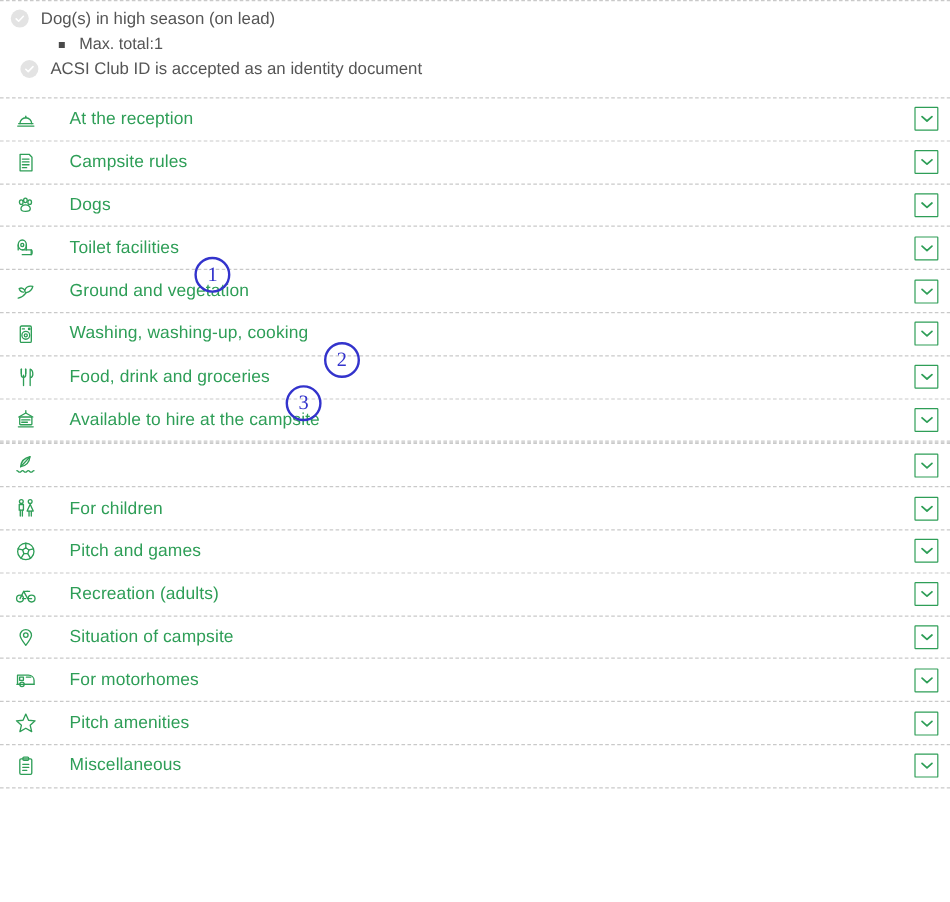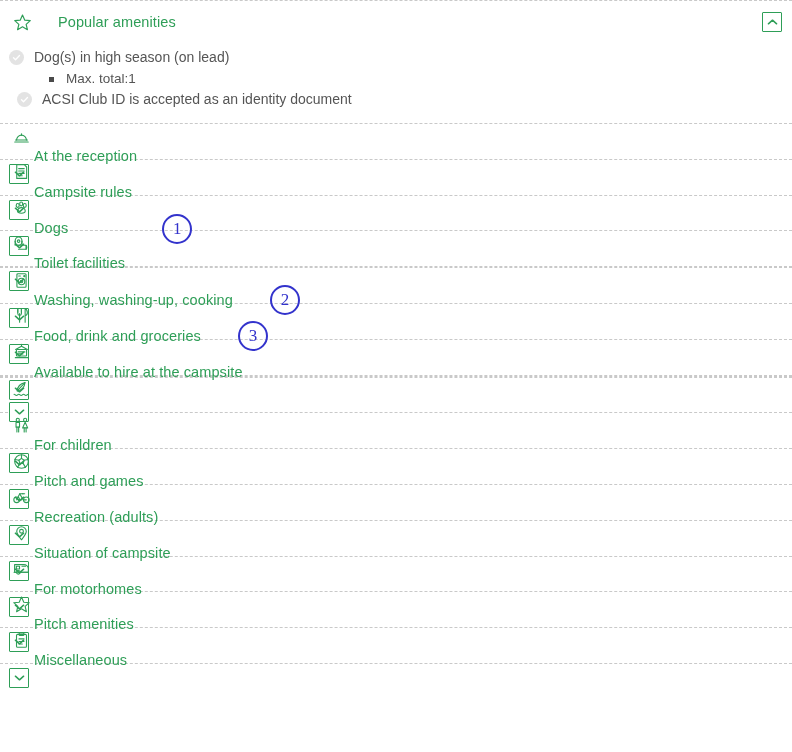--- a/index.html
+++ b/index.html
@@ -95,24 +95,24 @@
   .subline .txt {
     margin-left: 12px;
     color: #555555;
     font-size: 13.5px;
     line-height: 20px;
   }
 
   
   .cat-row {
     display: flex;
+    align-items: center;
     height: 34.8px;
     padding: 0 10px 0 9px;
     position: relative;
-    flex-direction: column;
   }
   .cat-row .ico {
     width: 24px; height: 24px;
     flex: 0 0 24px;
     display: flex; align-items: center; justify-content: center;
   }
   .cat-row .label {
     margin-left: 25px;
     color: #2e9e57;
     font-size: 14.5px;
@@ -135,34 +135,20 @@
     background: transparent;
   }
 </style>
 </head>
 <body>
 
 <div id="page">
 
   <div class="rule"></div>
 
-  <div class="pop-header">
-    <span class="ico">
-      <svg width="19" height="19" viewBox="0 0 24 24" fill="none" stroke="#2e9e57" stroke-width="1.5" stroke-linejoin="round">
-        <polygon points="12,2.6 14.9,9.1 21.8,9.7 16.6,14.3 18.2,21.1 12,17.5 5.8,21.1 7.4,14.3 2.2,9.7 9.1,9.1"></polygon>
-      </svg>
-    </span>
-    <span class="title">Popular amenities</span>
-    <span class="spacer"></span>
-    <span class="sqbtn">
-      <svg width="11" height="8" viewBox="0 0 12 8" fill="none" stroke="#2e9e57" stroke-width="1.6" stroke-linecap="round" stroke-linejoin="round">
-        <polyline points="1.5,6 6,2 10.5,6"></polyline>
-      </svg>
-    </span>
-  </div>
 
   <div class="pop-body">
     <div class="pop-col left">
       <div class="amen">
         <span class="chk">
           <svg width="9" height="9" viewBox="0 0 12 12" fill="none" stroke="#ffffff" stroke-width="1.8" stroke-linecap="round" stroke-linejoin="round">
             <polyline points="2,6.3 4.7,8.9 10,3.4"></polyline>
           </svg>
         </span>
         <span class="lbl">Dog(s) in high season (on lead)</span>
@@ -254,20 +240,36 @@
         </span>
         <span class="label">Toilet facilities</span>
         <span class="spacer"></span>
         <span class="sqbtn">
           <svg width="11" height="8" viewBox="0 0 12 8" fill="none" stroke="#2e9e57" stroke-width="1.6" stroke-linecap="round" stroke-linejoin="round">
             <polyline points="1.5,2 6,6 10.5,2"></polyline>
           </svg>
         </span>
       </div>
       <div class="rule"></div>
+      <div class="cat-row">
+        <span class="ico">
+          <svg width="19" height="19" viewBox="0 0 24 24" fill="none" stroke="#2e9e57" stroke-width="1.4" stroke-linecap="round" stroke-linejoin="round">
+            <path d="M4 19.5c4-1 6.5-3 8-5.3"></path>
+            <path d="M12.4 13.8c3.2-.6 6.2-2.8 7-6.6-3.9-.8-7 .9-8.3 3.6-.5 1-.2 2.4 1.3 3z"></path>
+            <path d="M10.9 11.2C9.6 9.3 7.2 8.4 5 9.4c.6 2.4 2.5 3.8 4.6 3.8"></path>
+          </svg>
+        </span>
+        <span class="label">Ground and vegetation</span>
+        <span class="spacer"></span>
+        <span class="sqbtn">
+          <svg width="11" height="8" viewBox="0 0 12 8" fill="none" stroke="#2e9e57" stroke-width="1.6" stroke-linecap="round" stroke-linejoin="round">
+            <polyline points="1.5,2 6,6 10.5,2"></polyline>
+          </svg>
+        </span>
+      </div>
       <div class="rule"></div>
       <div class="cat-row">
         <span class="ico">
           <svg width="19" height="19" viewBox="0 0 24 24" fill="none" stroke="#2e9e57" stroke-width="1.4" stroke-linecap="round" stroke-linejoin="round">
             <rect x="6.2" y="3.4" width="11.6" height="17.2" rx="1.3"></rect>
             <circle cx="12" cy="13.2" r="4.1"></circle>
             <circle cx="12" cy="13.2" r="1.6"></circle>
             <path d="M8.4 6.4h2.2"></path>
             <circle cx="15.6" cy="6.4" r=".8"></circle>
           </svg>

